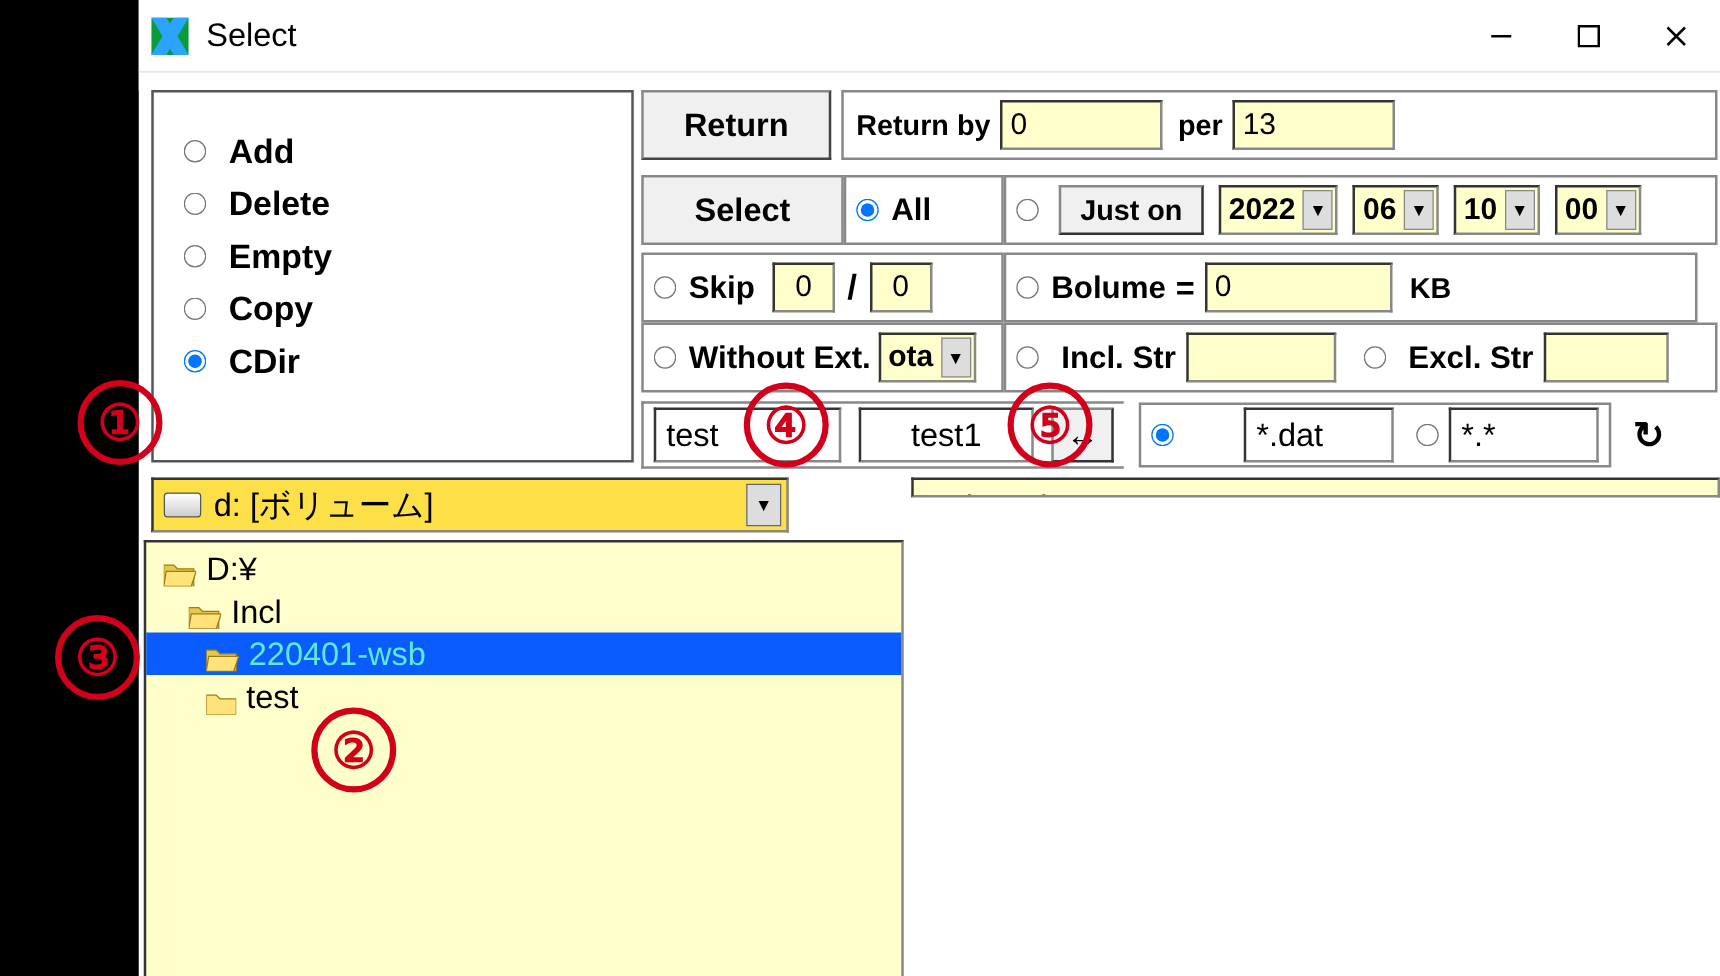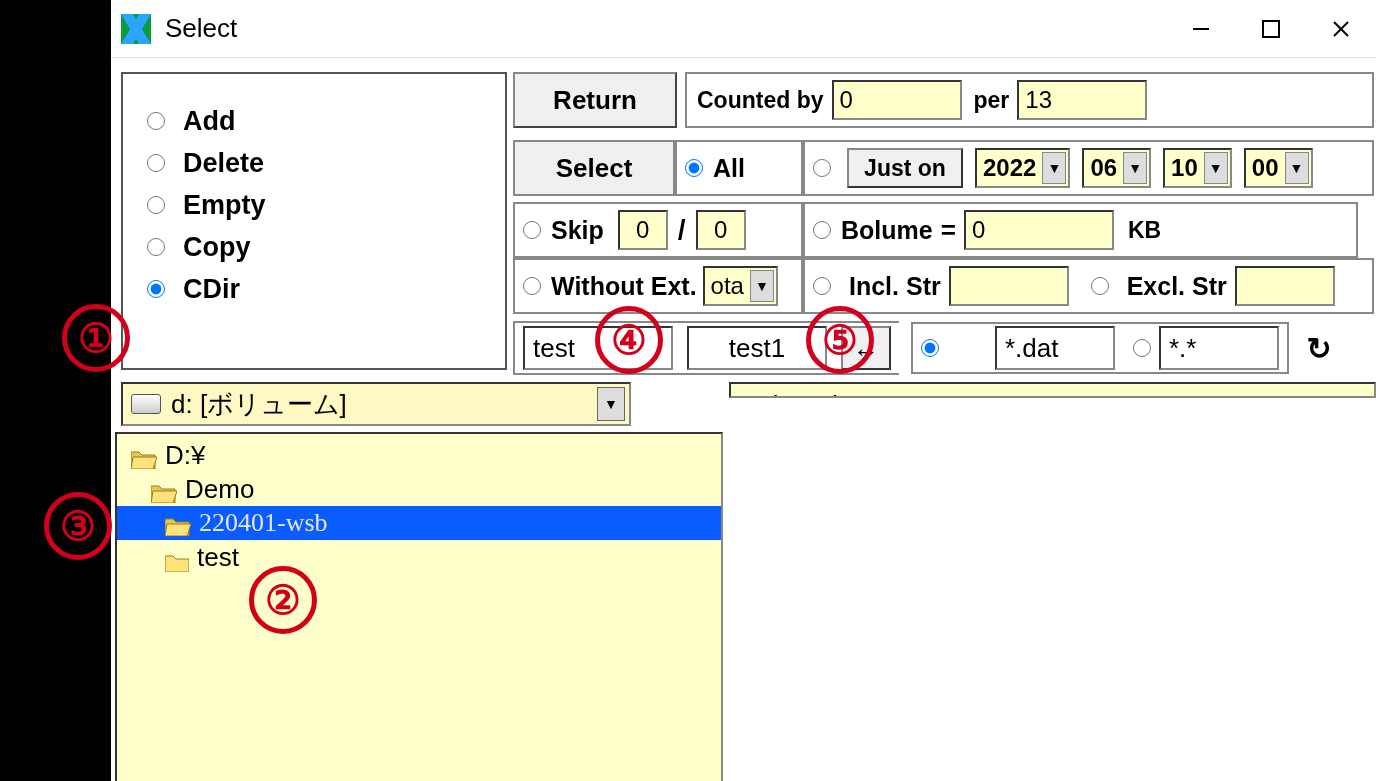--- a/index.html
+++ b/index.html
@@ -93,21 +93,21 @@
     border-right-color: #444;
     background: #f0f0f0;
     font-size: 26px;
     font-weight: bold;
     display: flex;
     align-items: center;
     justify-content: center;
     cursor: pointer;
   }
   .exec-btn { width: 160px; }
-  .return-btn { width: 164px; }
+  .return-btn { width: 152px; }
   .counted-group {
     height: 56px;
     border: 2px solid #888;
     display: flex; align-items: center;
     padding: 0 6px 0 10px;
     font-weight: bold;
     margin-left: 8px;
     flex: 1;
   }
   .yellow-input {
@@ -230,21 +230,21 @@
     font-weight:bold;
     cursor:pointer;
   }
 
   
   .drive-combo {
     position: absolute;
     left: 10px; top: 324px;
     width: 510px; height: 44px;
     border: 2px inset #888;
-    background: #fef9c3;
+    background: #fde047;
     display: flex;
     align-items: center;
     padding: 0 4px 0 8px;
     font-size: 26px;
   }
   .drive-combo .dropdown {
     margin-left: auto;
     width: 28px; height: 34px;
     background: #ddd;
     border: 1px solid #666;
@@ -272,22 +272,21 @@
     font-size: 26px;
   }
   .tree-item {
     display: flex;
     align-items: center;
     height: 34px;
     padding-left: 0;
   }
   .tree-item.selected {
     background: #0a5cff;
-    color: #e5e5e5;
-    font-family: Liberation Serif, serif;
+    color: #5eead4;
   }
   .folder-icon-open {
     display:inline-block;
     width:26px; height:20px;
     margin-right: 8px;
   }
   .folder-icon-closed {
     display:inline-block;
     width:24px; height:18px;
     margin-right: 8px;
@@ -379,21 +378,21 @@
         </div>
       <div class="action-row">
           <input type="radio" name="act" checked="" style="">
           <span>CDir</span>
         </div>
     </fieldset>
 
     <div class="top-row">
       <div class="btn3d return-btn">Return</div>
       <div class="counted-group">
-        <span>Counted by</span>
+        <span>Return by</span>
         <input class="yellow-input" style="width: 130px;" value="0">
         <span style="margin-left:4px">per</span>
         <input class="yellow-input" style="width: 130px;" value="13">
       </div>
     </div>
 
     <div class="row2">
       <div class="panel select-btn" style="justify-content:center">Select</div>
       <div class="panel" style="width:128px">
         <input type="radio" class="rad" checked="" style="">
@@ -435,21 +434,21 @@
         <span style="font-weight:bold;font-size:26px;margin:0 8px">=</span>
         <input class="yellow-input" style="width: 150px;" value="0">
         <span style="font-weight:bold;margin-left:14px">KB</span>
       </div>
     </div>
 
     <div class="row4">
       <div class="panel" style="width:290px">
         <input type="radio" class="rad" style="">
         <label>Without Ext.</label>
-        <div class="combo" style="margin-left:6px;font-weight:normal">
+        <div class="combo" style="margin-left:6px;font-weight:bold">
           <span>ota</span>
             <span class="combo-arrow">▼</span>
         </div>
       </div>
       <div class="panel" style="flex:1;gap:8px">
         <input type="radio" class="rad" style="">
         <label>Incl. Str</label>
         <input class="yellow-input" style="width: 120px;" value="">
         <input type="radio" class="rad" style="margin-left: 14px;">
         <label>Excl. Str</label>
@@ -488,21 +487,21 @@
               <polygon points="0,3 8,3 11,6 24,6 24,20 0,20" fill="#e6c84a" stroke="#9a7d1a"></polygon>
               <polygon points="2,8 26,8 22,20 0,20" fill="#ffe27a" stroke="#9a7d1a"></polygon>
             </svg></span>
           <span>D:¥</span>
         </div>
         <div class="tree-item" style="padding-left: 34px;">
           <span class="folder-icon-open"><svg width="26" height="20">
               <polygon points="0,3 8,3 11,6 24,6 24,20 0,20" fill="#e6c84a" stroke="#9a7d1a"></polygon>
               <polygon points="2,8 26,8 22,20 0,20" fill="#ffe27a" stroke="#9a7d1a"></polygon>
             </svg></span>
-          <span>Demo</span>
+          <span>Incl</span>
         </div>
         <div class="tree-item selected" style="padding-left: 48px;">
           <span class="folder-icon-open"><svg width="26" height="20">
               <polygon points="0,3 8,3 11,6 24,6 24,20 0,20" fill="#e6c84a" stroke="#9a7d1a"></polygon>
               <polygon points="2,8 26,8 22,20 0,20" fill="#ffe27a" stroke="#9a7d1a"></polygon>
             </svg></span>
           <span>220401-wsb</span>
         </div>
         <div class="tree-item" style="padding-left: 48px;">
           <span class="folder-icon-closed"><svg width="24" height="18">

